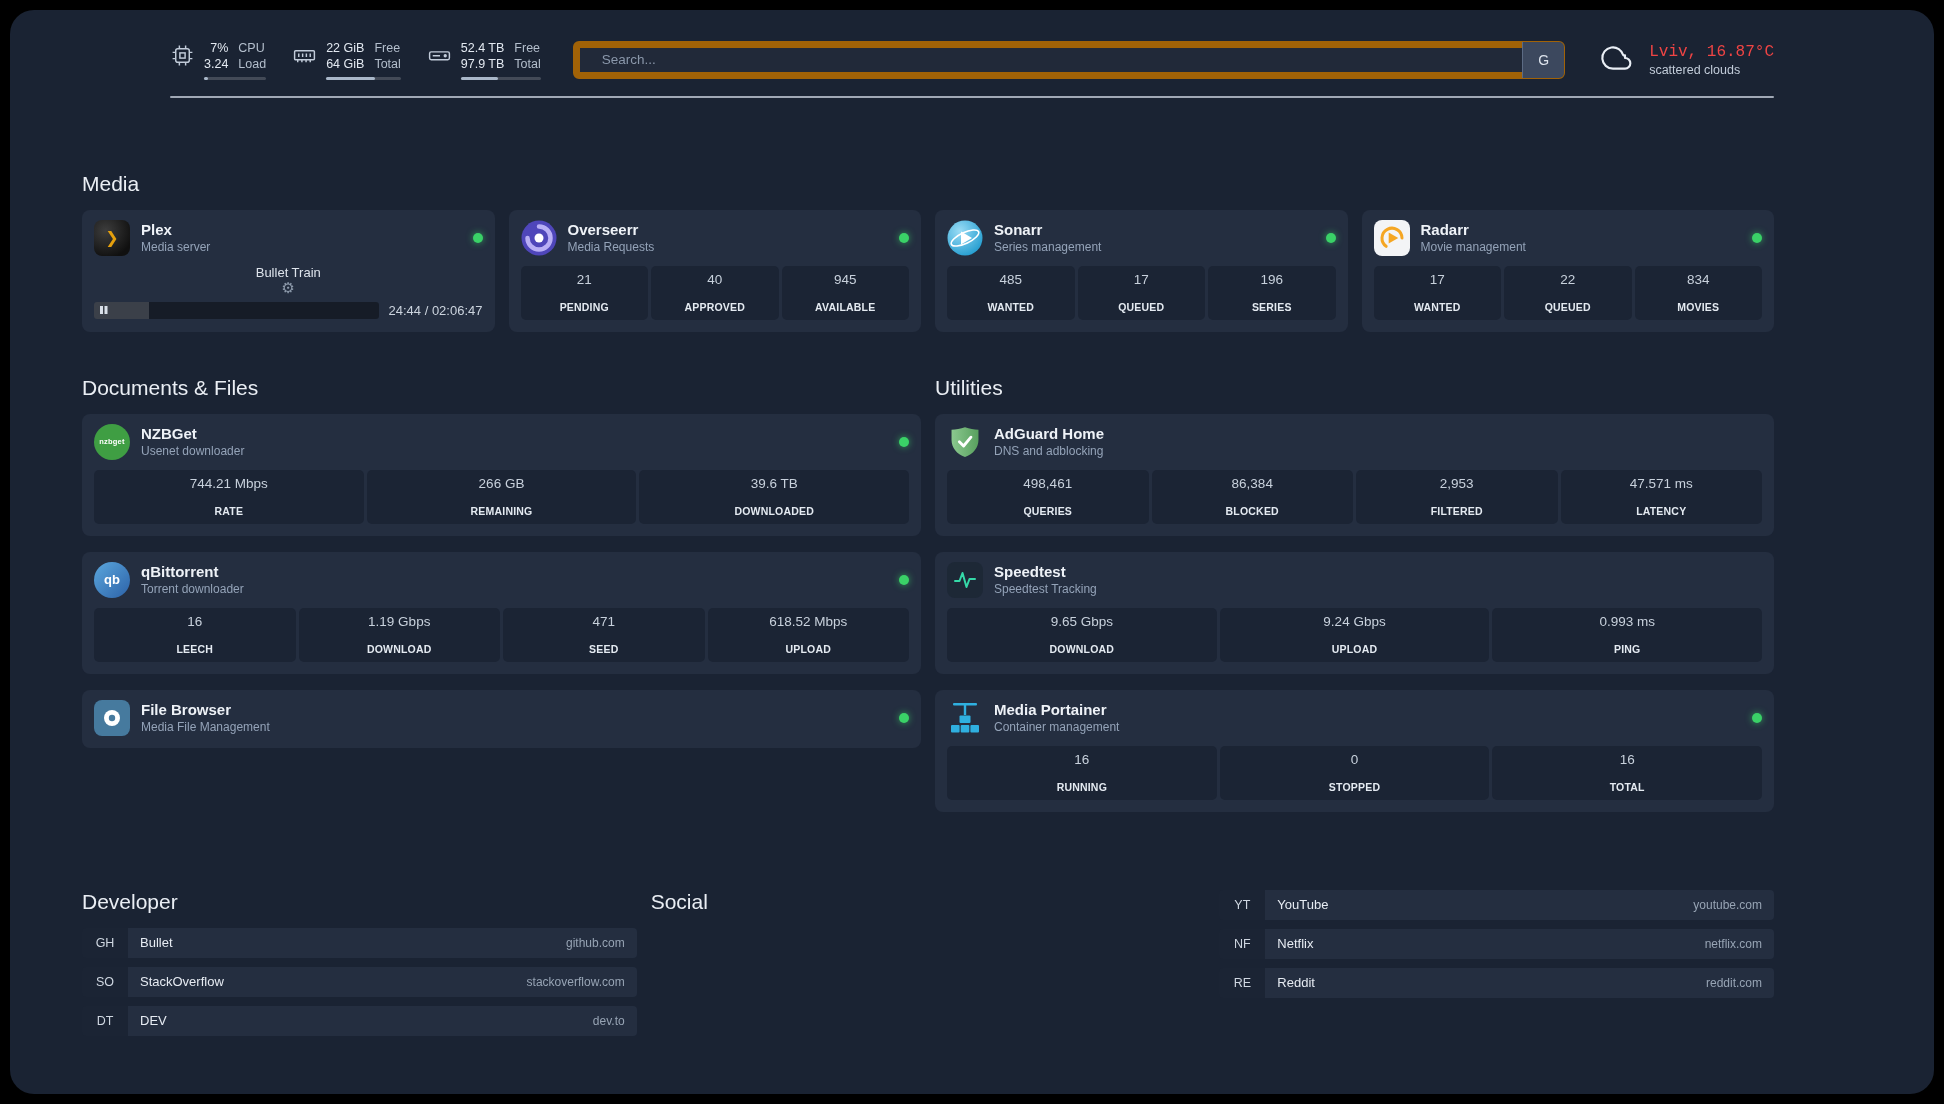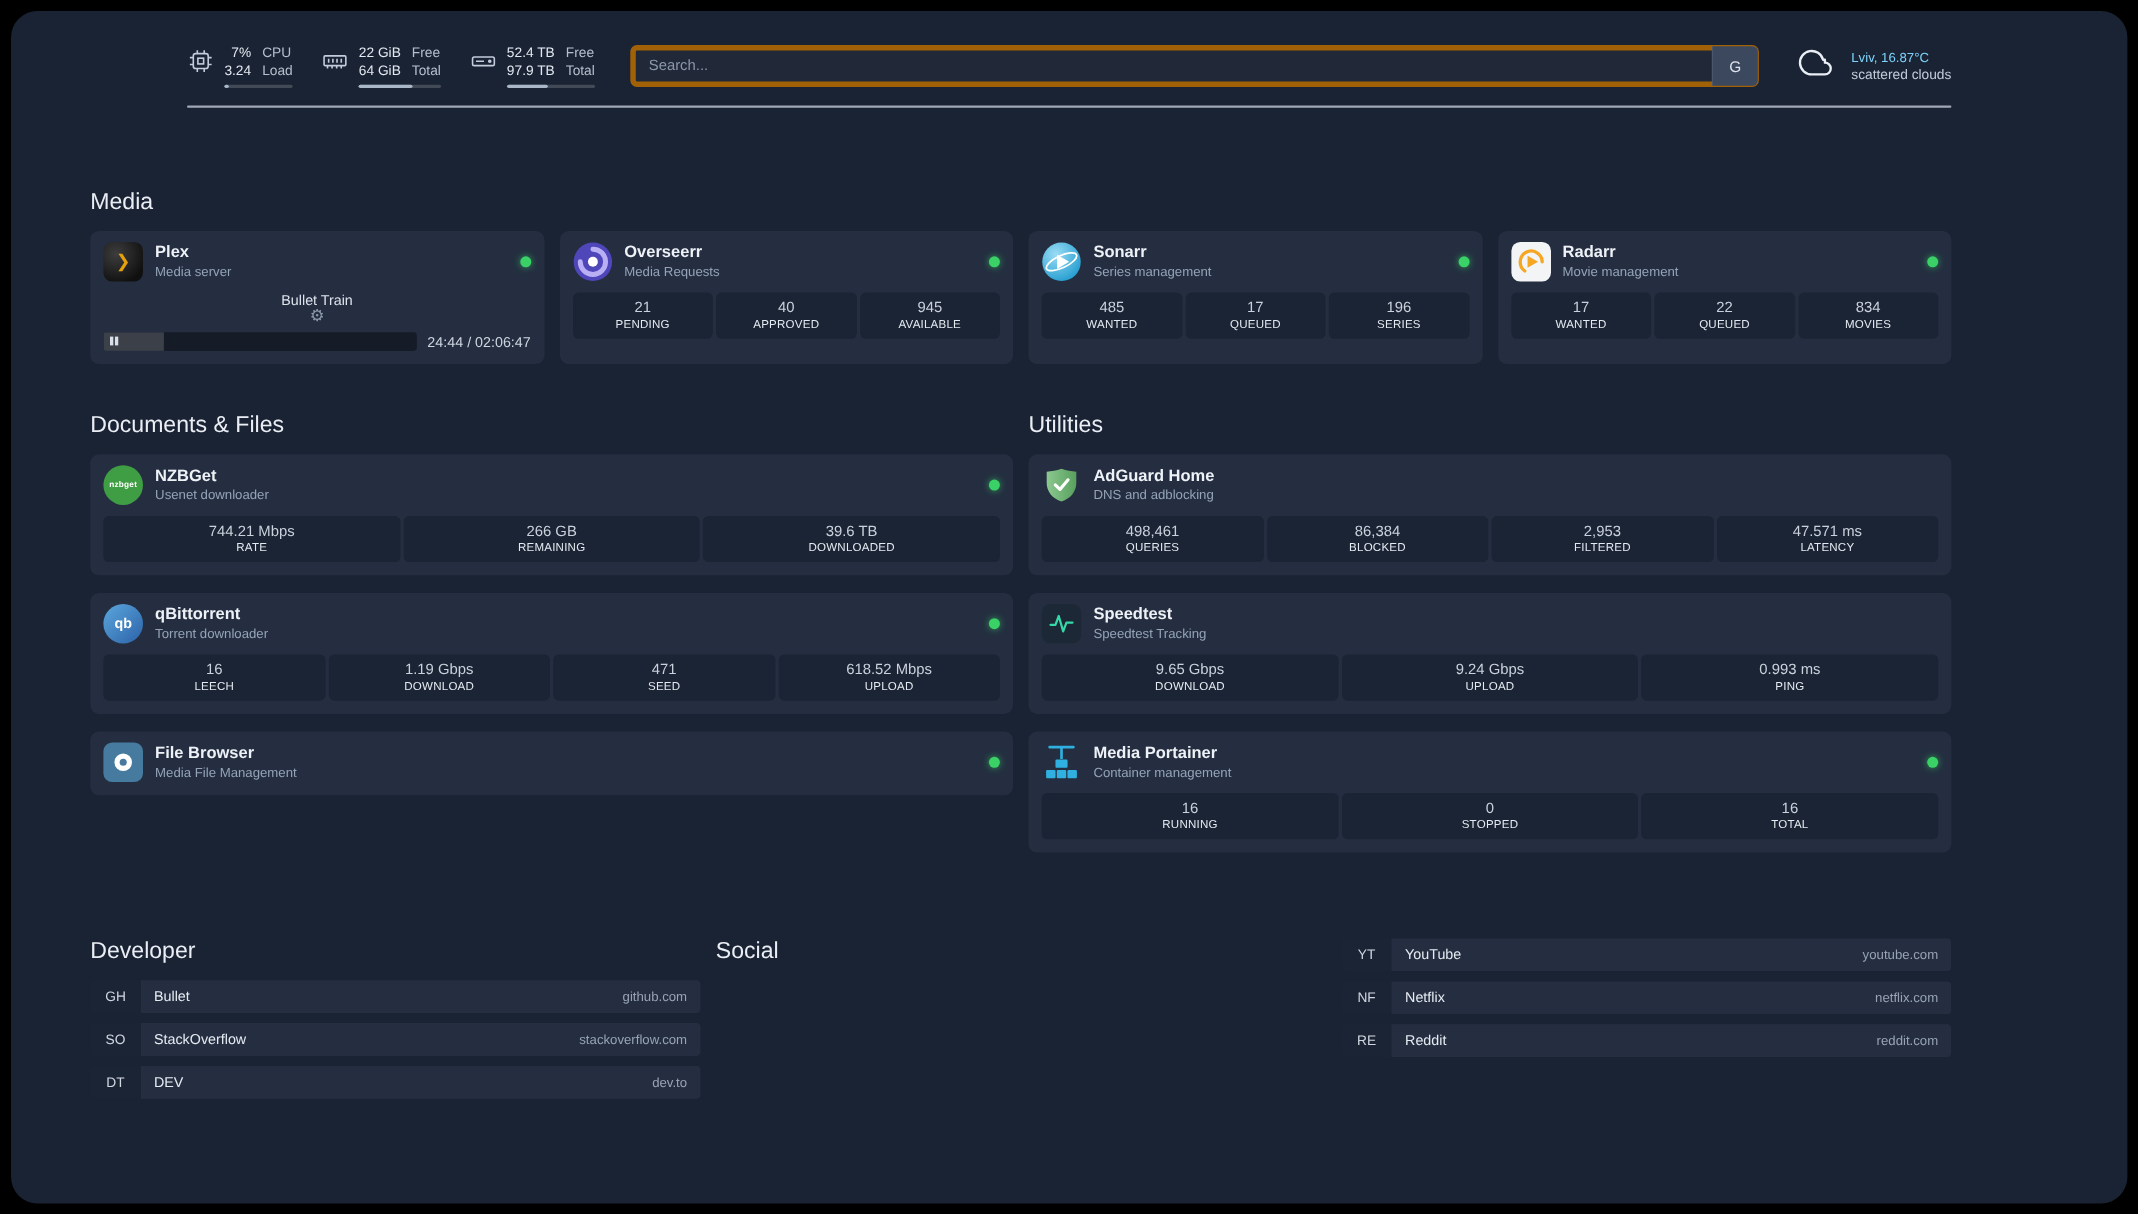--- a/index.html
+++ b/index.html
@@ -23,35 +23,35 @@
   .res-icon { color:#c2ccda; margin-top:3px; }
   .res-cols { display:flex; gap:10px; font-size:12.5px; line-height:1.3; }
   .res-vals { display:flex; flex-direction:column; align-items:flex-end; color:#e3e9f1; }
   .res-labels { display:flex; flex-direction:column; color:#b4bfcd; }
   .res-bar { height:3px; background:rgba(255,255,255,.18); border-radius:2px; margin-top:4px; }
   .res-fill { height:100%; background:#a9b7c9; border-radius:2px; }
 
   .searchwrap { flex:1; margin:0 32px; position:relative; }
   .search-input {
     width:100%; height:38px; background:rgba(255,255,255,.03);
-    border:5px solid #a16207; border-radius:6px; color:#dfe5ee;
-    font-size:13.5px; padding:0 58px 0 12px; outline:none;
+    border:7px solid #a16207; border-radius:6px; color:#dfe5ee;
+    font-size:13.5px; padding:0 58px 0 22px; outline:none;
     font-family:inherit;
   }
   .search-input::placeholder { color:#8a97aa; }
   .gbtn {
     position:absolute; right:1px; top:1px; bottom:1px; width:42px;
     background:#3c485e; border-left:1px solid #5c6b84;
     border-radius:0 5px 5px 0; display:flex; align-items:center;
     justify-content:center; color:#dde3ec; font-size:14px; cursor:pointer;
   }
 
   .weather { display:flex; align-items:center; gap:12px; }
   .w-text { display:flex; flex-direction:column; }
-  .w-line1 { font-size:12px; color:#7dd3fc; }
+  .w-line1 { font-size:16px; color:#ef4444;font-family:Liberation Mono, monospace; }
   .w-line2 { font-size:12.5px; color:#c2ccd9; margin-top:2px; }
 
   .divider { margin:16px 160px 0 160px; height:2px; background:rgba(205,214,226,.75); border-radius:1px; }
 
   
   .main { padding:74px 160px 0 72px; }
   .section-title { font-size:21px; color:#eaeef4; font-weight:500; margin:0 0 14px 0; }
 
   .grid4 { display:grid; grid-template-columns:repeat(4,1fr); gap:14px; margin-bottom:44px; }
   .twocol { display:grid; grid-template-columns:1fr 1fr; gap:14px; align-items:start; margin-bottom:62px; }
@@ -69,21 +69,21 @@
   .tile-filebrowser { background:#467a9e; }
   .tile-speedtest { background:#1d2836; }
   .head-text { min-width:0; }
   .svc-name { font-size:15px; font-weight:600; color:#eef2f7; white-space:nowrap; }
   .svc-desc { font-size:12px; color:#94a3b8; margin-top:2px; white-space:nowrap; }
   .dot { width:10px; height:10px; border-radius:50%; background:#3ad167; margin-left:auto; flex:none; box-shadow:0 0 7px rgba(58,209,103,.7); }
 
   .stats { display:flex; gap:3px; margin-top:10px; }
   .stat { flex:1; background:#1b2434; border-radius:5px; text-align:center; padding:6px 4px 7px 4px; min-width:0; }
   .stat-value { font-size:13.5px; color:#c8d1dc; white-space:nowrap; overflow:hidden; }
-  .stat-label { font-size:10.5px; font-weight:400; color:#e4eaf1; margin-top:2px; letter-spacing:.2px; white-space:nowrap; }
+  .stat-label { font-size:10.5px; font-weight:700; color:#e4eaf1; margin-top:14px; letter-spacing:.2px; white-space:nowrap; }
 
   
   .player { margin-top:9px; }
   .player-top { display:flex; align-items:center; justify-content:space-between; font-size:13px; color:#dde3eb;flex-direction:column; }
   .gear { color:#8d9aab; font-size:15px; cursor:pointer; line-height:1; }
   .player-row { display:flex; align-items:center; gap:10px; margin-top:7px; }
   .pbar { flex:1; height:17px; background:rgba(0,0,0,.38); border-radius:3px; position:relative; overflow:hidden; cursor:pointer; }
   .pfill { height:100%; background:rgba(255,255,255,.16); }
   .pause { position:absolute; left:6px; top:4.5px; width:2.5px; height:8px; background:#d9dfe8; box-shadow:4.5px 0 0 #d9dfe8; cursor:pointer; }
   .ptime { font-size:13px; color:#ccd4de; white-space:nowrap; }

